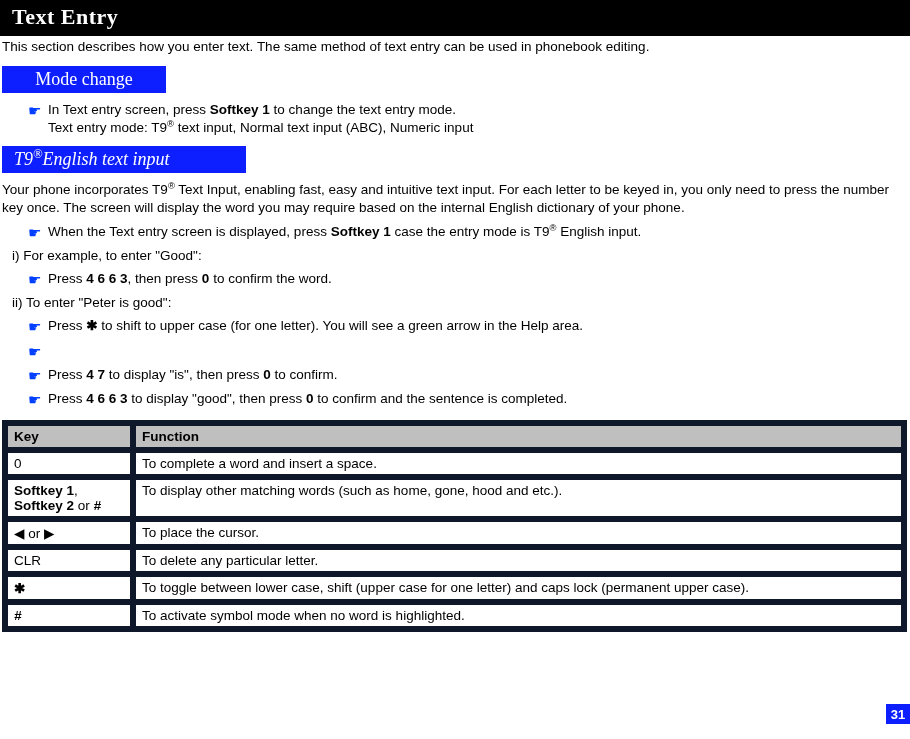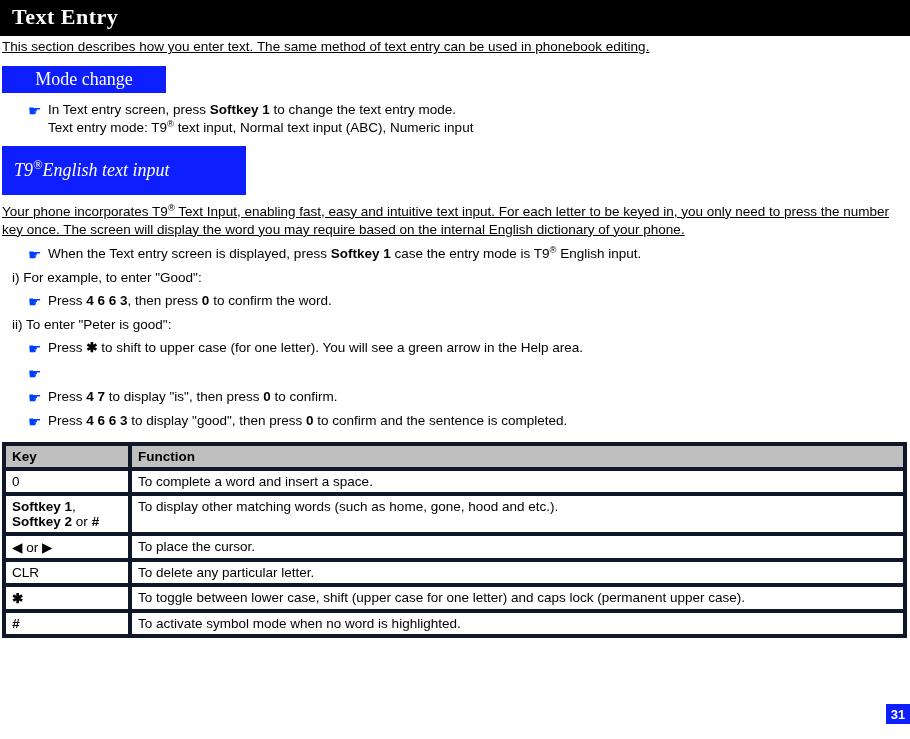--- a/index.html
+++ b/index.html
@@ -17,39 +17,38 @@
     color: #fff;
     font-weight: 900;
     font-size: 22px;
     padding: 4px 12px 6px 12px;
     font-family: Liberation Serif, serif;
     letter-spacing: 0.5px;
   }
   .body-text {
     padding: 2px 2px 4px 2px;
     line-height: 1.35;
-    text-decoration: underline;
   }
   .section-bar-1 {
     background: #0d1eff;
     color: #fff;
     font-family: Georgia, 'Times New Roman', serif;
     font-size: 18px;
     padding: 3px 12px;
     width: 140px;
     margin: 6px 0 6px 2px;
     text-align: center;
   }
   .section-bar-2 {
     background: #0d1eff;
     color: #fff;
     font-style: italic;
     font-family: Georgia, 'Times New Roman', serif;
     font-size: 18px;
-    padding: 14px 12px;
+    padding: 3px 12px;
     width: 220px;
     margin: 6px 0 6px 2px;
   }
   .bullet-row {
     display: flex;
     align-items: flex-start;
     padding: 2px 6px 2px 28px;
     line-height: 1.35;
   }
   .bullet-hand {
@@ -64,21 +63,21 @@
     padding: 2px 6px 2px 12px;
     line-height: 1.4;
   }
   sup { font-size: 0.7em; vertical-align: super; line-height: 0; }
   table.key-func {
     border-collapse: collapse;
     margin: 8px 0 0 2px;
     width: 905px;
   }
   table.key-func th, table.key-func td {
-    border: 4px solid #0f172a;
+    border: 6px solid #0f172a;
     padding: 3px 6px;
     text-align: left;
     vertical-align: top;
     font-size: 13.5px;
   }
   table.key-func th { background: #bfbfbf; font-weight: bold; }
   table.key-func td.key-col { width: 110px; }
   .page-num {
     position: absolute;
     bottom: 0;

